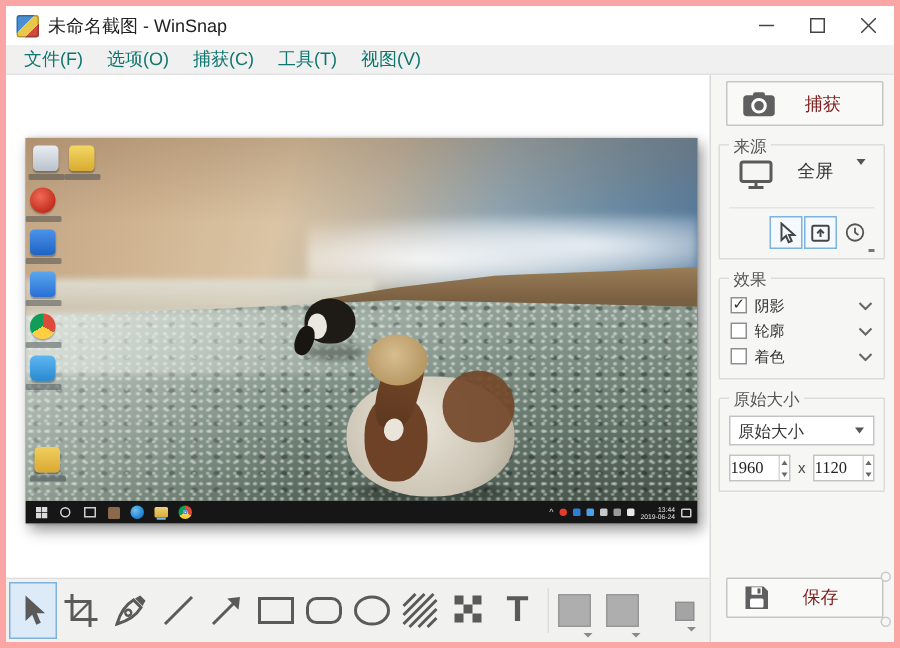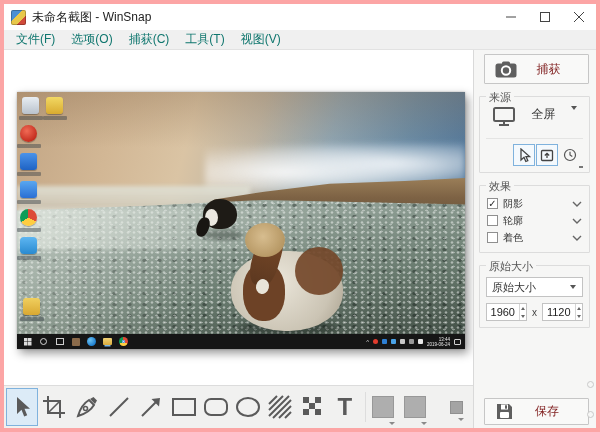--- a/index.html
+++ b/index.html
@@ -133,21 +133,21 @@
 
   .fx-row { display:flex; align-items:center; height:17px; padding:0 1px; }
   .fx-check { width:11px; height:11px; border:1px solid #8f8f8f; background:#fff; margin-right:5px; display:flex; align-items:center; justify-content:center; font-size:10px; line-height:10px; color:#2b2b2b; }
   .fx-label { font-size:10px; color:#333; flex:1; }
   .fx-chev { color:#666; display:flex; }
 
   .resize-select { height:20px; border:1px solid #c3c3c3; background:#fff; display:flex; align-items:center; margin-top:2px; }
   .resize-select .rs-label { flex:1; font-size:11px; color:#333; padding-left:5px; }
   .spin-row { display:flex; align-items:center; margin-top:6px; }
   .spinbox { width:44px; height:18px; border:1px solid #c3c3c3; background:#fff; display:flex; }
-  .spin-input { width:100%; border:0; outline:0; font-size:11px; font-family:Liberation Sans, sans-serif; color:#222; text-align:center; padding:0; background:transparent; }
+  .spin-input { width:100%; border:0; outline:0; font-size:11px; font-family:Liberation Serif, serif; color:#222; text-align:left; padding:0; background:transparent; }
   .spin-btns { width:9px; border-left:1px solid #d5d5d5; display:flex; flex-direction:column; }
   .spin-up,.spin-down { flex:1; display:flex; align-items:center; justify-content:center; }
   .spin-up::after { content:""; border-left:2.5px solid transparent; border-right:2.5px solid transparent; border-bottom:3px solid #666; }
   .spin-down::after { content:""; border-left:2.5px solid transparent; border-right:2.5px solid transparent; border-top:3px solid #666; }
   .spin-x { font-size:10px; color:#444; margin:0 5px; }
 
   .sidebar-spacer { flex:1; }
   .edge-dot { position:absolute; right:2px; width:7px; height:7px; border:1px solid #c9c9c9; border-radius:50%; background:#f6f6f5; }
 
   svg { shape-rendering:geometricPrecision; }
@@ -465,21 +465,21 @@
             <div class="spin-btns">
                 <div class="spin-up"></div>
                 <div class="spin-down"></div>
               </div>
           </div>
         </div>
       </div>
 
       <div class="sidebar-spacer"></div>
 
-      <div class="panel-btn small" style="margin-bottom:3px;">
+      <div class="panel-btn small" style="margin-bottom:16px;">
         <span class="pb-ico">
           <svg width="19" height="19" viewBox="0 0 19 19">
               <path d="M2 2 H14 L17 5 V17 H2 Z" fill="#5f5f5f"></path>
               <rect x="6" y="2.5" width="7" height="5" fill="#ffffff"></rect>
               <rect x="10" y="3.3" width="2" height="3.4" fill="#5f5f5f"></rect>
               <rect x="5" y="10" width="9" height="6" rx="1" fill="#ffffff"></rect>
             </svg>
         </span>
         <span class="pb-label">保存</span>
       </div>

